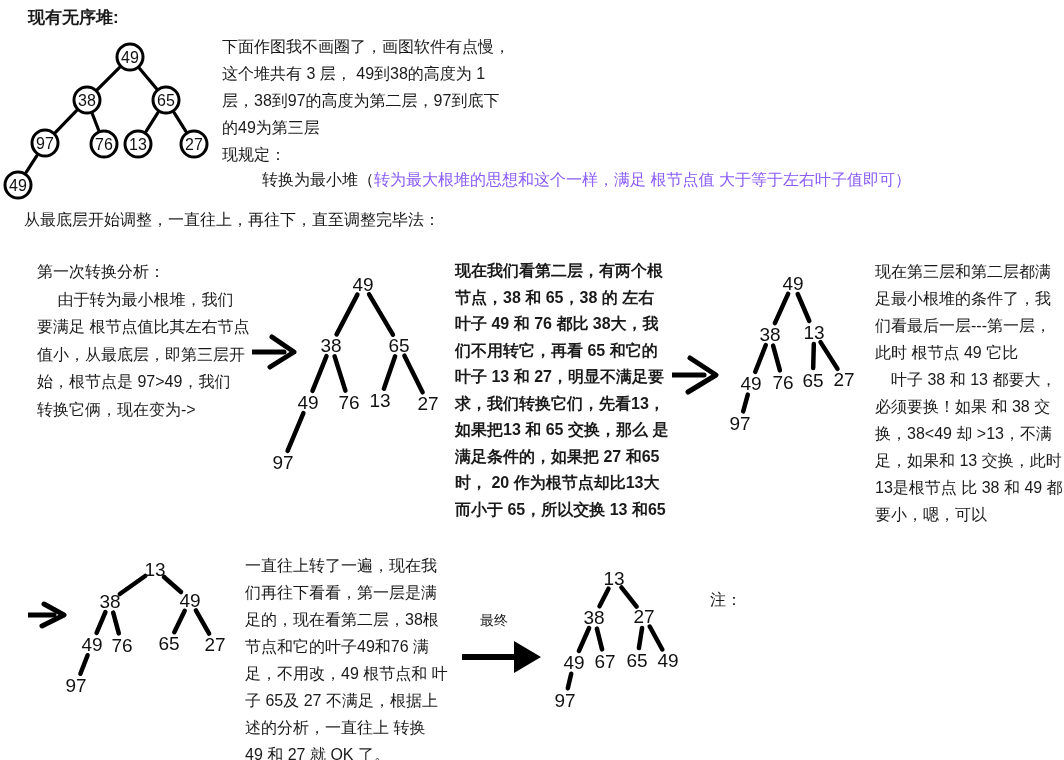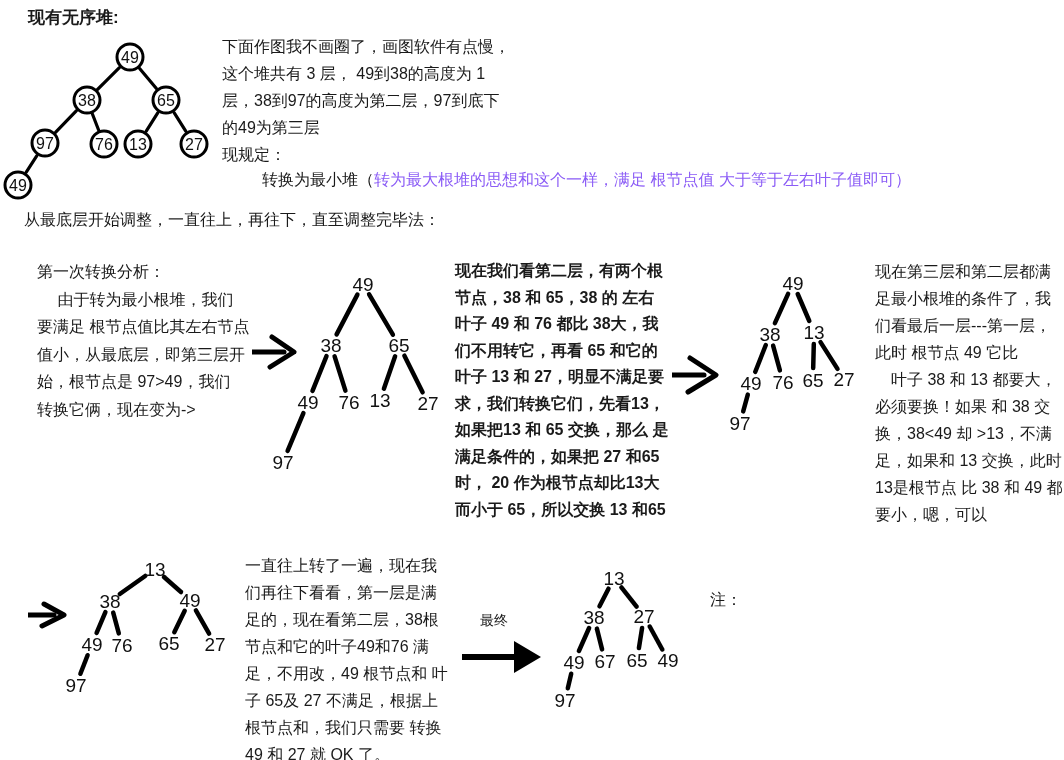--- a/index.html
+++ b/index.html
@@ -175,21 +175,21 @@
     <text x="16" y="132" dy="0.35em" text-anchor="middle" font-size="19">97</text>
   </svg>
 
 <div class="block" id="step4-block">
     <div class="tline">一直往上转了一遍，现在我</div>
     <div class="tline">们再往下看看，第一层是满</div>
     <div class="tline">足的，现在看第二层，38根</div>
     <div class="tline">节点和它的叶子49和76 满</div>
     <div class="tline">足，不用改，49 根节点和 叶</div>
     <div class="tline">子 65及 27 不满足，根据上</div>
-    <div class="tline">根节点和，我们只需要 转换</div>
+    <div class="tline">述的分析，一直往上 转换</div>
     <div class="tline">49 和 27 就 OK 了。</div>
   </div>
 
 <div class="abs" id="final-label">最终</div>
 <svg class="arrow" style="left:462px; top:638px;" width="82" height="38">
   <line class="stroke" style="stroke-width:6" x1="0" y1="19" x2="56" y2="19"></line>
   <polygon points="52,3 79,19 52,35" fill="#000"></polygon>
 </svg>
 
 <svg class="tree" style="left:545px; top:563px;" width="145" height="155">

